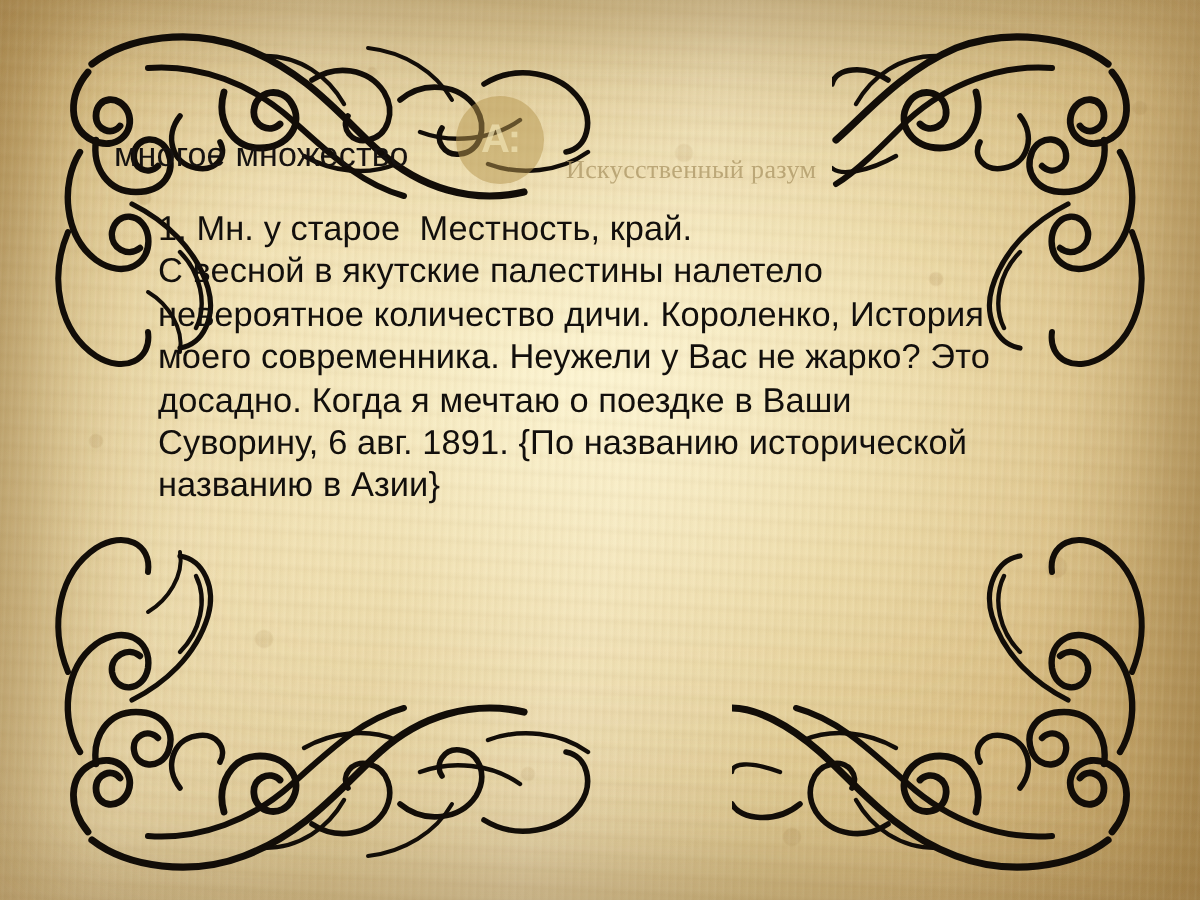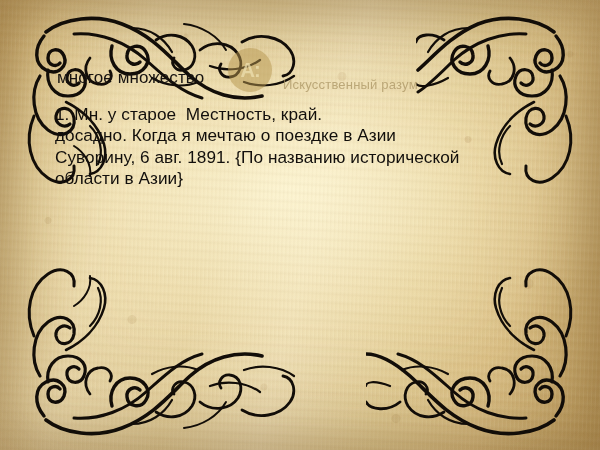--- a/index.html
+++ b/index.html
@@ -74,33 +74,33 @@
   }
   #wm-title{
     position:absolute;left:54px;top:2px;
     font-size:27px;color:rgba(160,135,72,0.62);
     font-family:"Liberation Sans",sans-serif;letter-spacing:.4px;
   }
   #wm-title b{color:rgba(143,118,58,0.78);font-weight:bold;}
   #wm-sub{
     position:absolute;left:55px;top:33px;
     font-size:13px;color:rgba(168,146,96,0.72);
-    font-family:Liberation Sans, sans-serif;letter-spacing:.2px;
+    font-family:Liberation Serif, serif;letter-spacing:.2px;
   }
 
   #content{position:absolute;left:0;top:0;width:600px;height:368px;}
   #headword{
     position:absolute;left:57px;top:68px;
     font-size:17px;color:#161210;letter-spacing:.1px;
   }
   #entry{
     position:absolute;left:55px;top:104px;width:492px;
     font-size:17.2px;line-height:21.4px;color:#120f0c;letter-spacing:.05px;
   }
-  #entry .ln{white-space:pre;display:block;}
+  #entry .ln{white-space:pre;display:block;padding-left:24px;}
 </style>
 </head>
 <body>
 
 <div id="page">
 
   <div id="grain1"></div>
   <div id="grain2"></div>
   <div id="grain3"></div>
   <div id="edgedark"></div>
@@ -204,19 +204,22 @@
     <div id="wm-logo">
       <span>A:</span>
     </div>
     <div id="wm-sub">Искусственный  разум</div>
   </div>
 
   <div id="content">
     <div id="headword">многое множество</div>
     <div id="entry">
         <span class="ln">1. Мн. у старое  Местность, край.</span>
-        <span class="ln">досадно. Когда я мечтаю о поездке в Азии</span>
+        <span class="ln">С весной в якутские палестины налетело</span>
+        <span class="ln">невероятное количество дичи. Короленко, История</span>
+        <span class="ln">моего современника. Неужели у Вас не жарко? Это</span>
+        <span class="ln">досадно. Когда я мечтаю о поездке в Ваши</span>
         <span class="ln">Суворину, 6 авг. 1891. {По названию исторической</span>
-        <span class="ln">области в Азии}</span>
+        <span class="ln">названию в Азии}</span>
       </div>
   </div>
 
 </div>
 
 </body></html>

